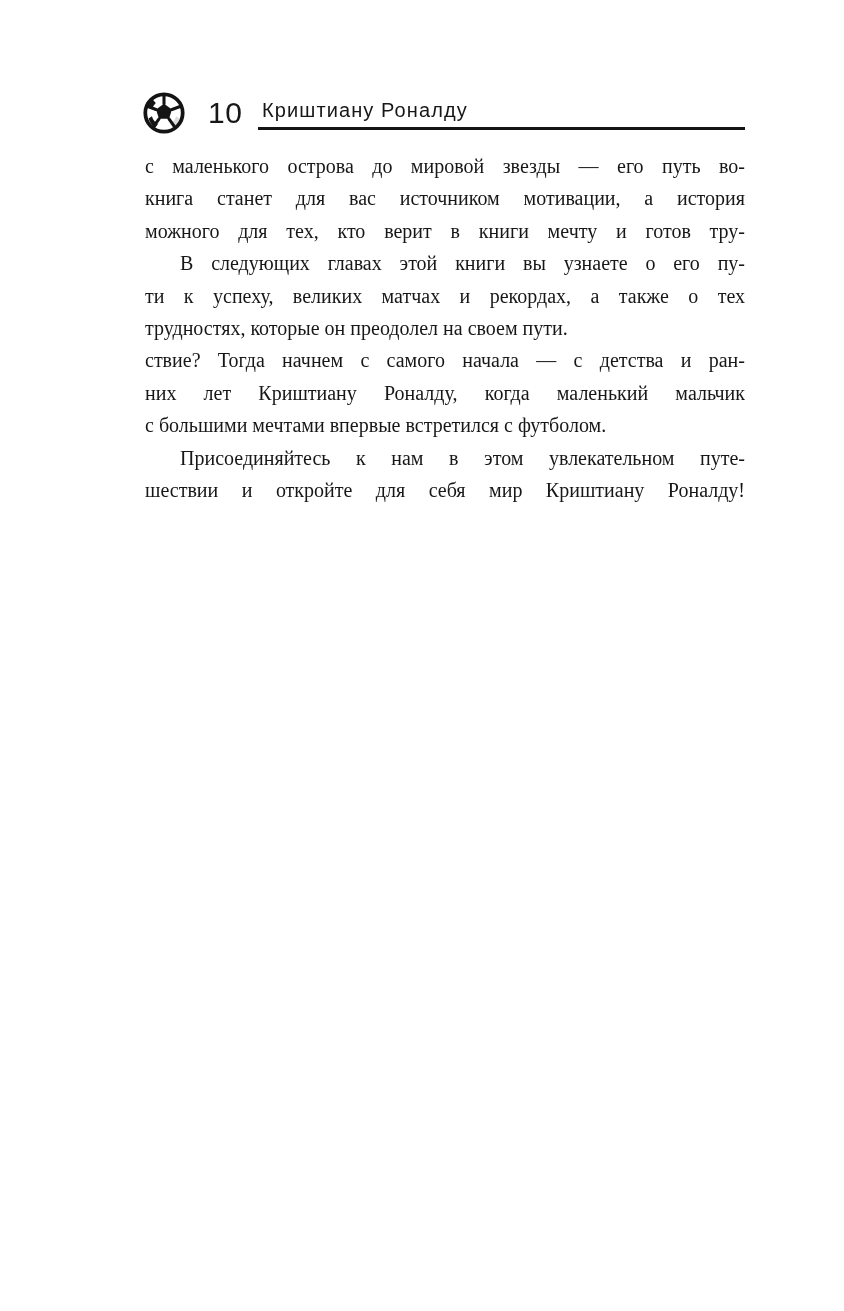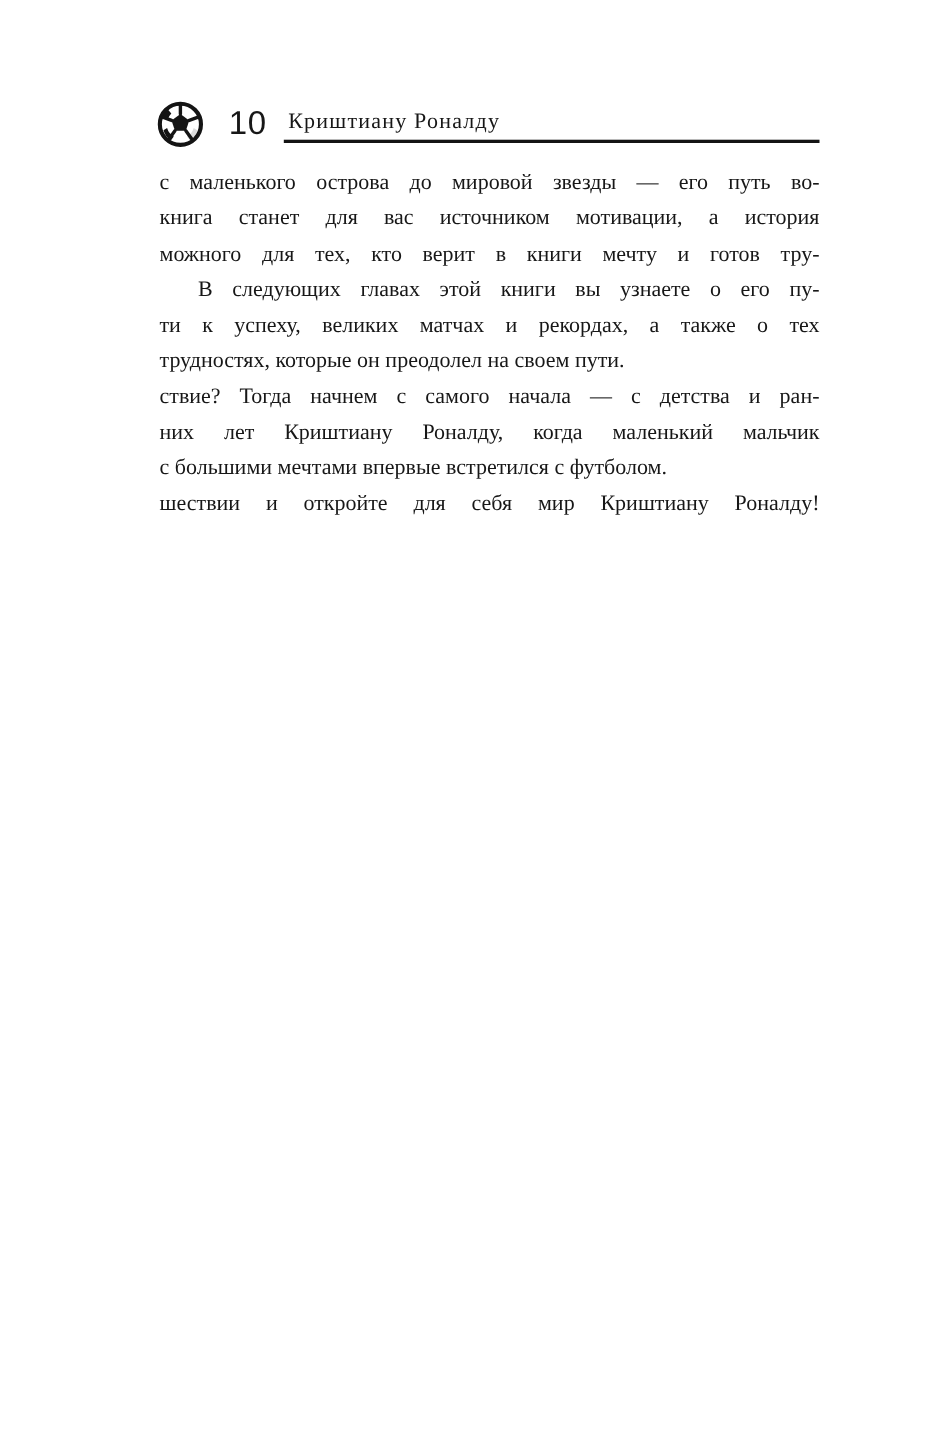--- a/index.html
+++ b/index.html
@@ -32,21 +32,21 @@
     color: var(--text, #171717);
   }
   .titlewrap {
     position: absolute;
     left: 258px; top: 100px;
     right: 99px;
   }
   .title {
     display: block;
     padding-left: 4px;
-    font-family: Liberation Serif, serif;
+    font-family: Liberation Sans, sans-serif;
     font-weight: 500;
     font-size: 20px;
     line-height: 21px;
     letter-spacing: 1.1px;
     white-space: nowrap;
     color: var(--text, #171717);
   }
   .rule {
     margin-top: 6px;
     height: 3px;
@@ -120,17 +120,18 @@
       <span class="line j ind">В следующих главах этой книги вы узнаете о его пу-</span>
       <span class="line j">ти к успеху, великих матчах и рекордах, а также о тех</span>
       <span class="line l">трудностях, которые он преодолел на своем пути.</span>
     </p>
     <p class="para">
       <span class="line j">ствие? Тогда начнем с самого начала — с детства и ран-</span>
       <span class="line j">них лет Криштиану Роналду, когда маленький мальчик</span>
       <span class="line l">с большими мечтами впервые встретился с футболом.</span>
     </p>
     <p class="para">
+      <span class="line j ind">Присоединяйтесь к нам в этом увлекательном путе-</span>
       <span class="line j">шествии и откройте для себя мир Криштиану Роналду!</span>
     </p>
   </main>
 
 </div>
 
 </body></html>

